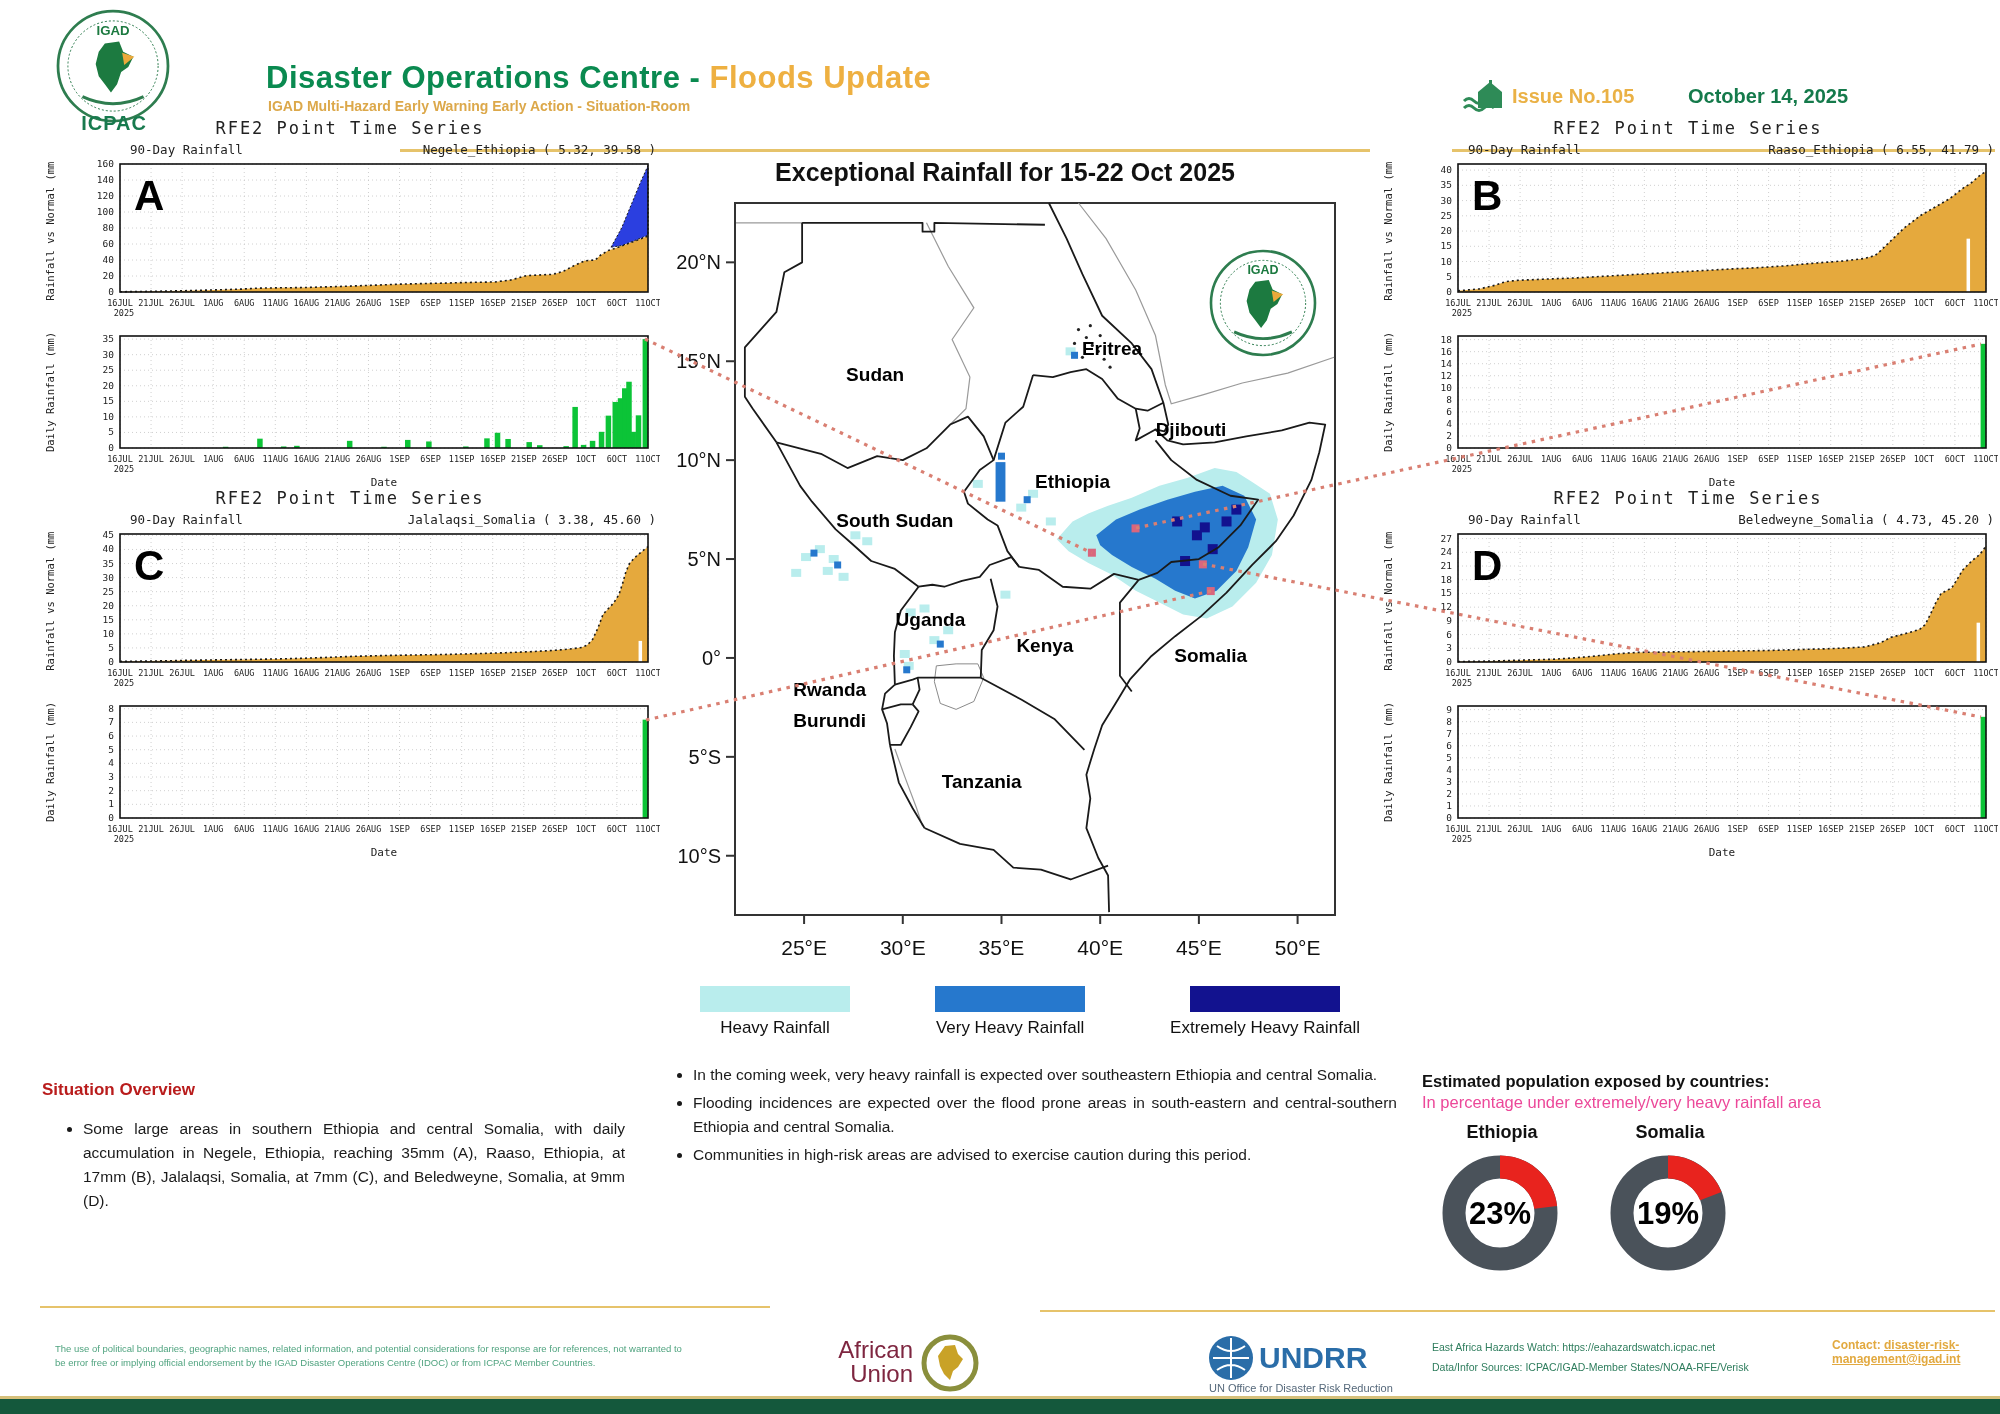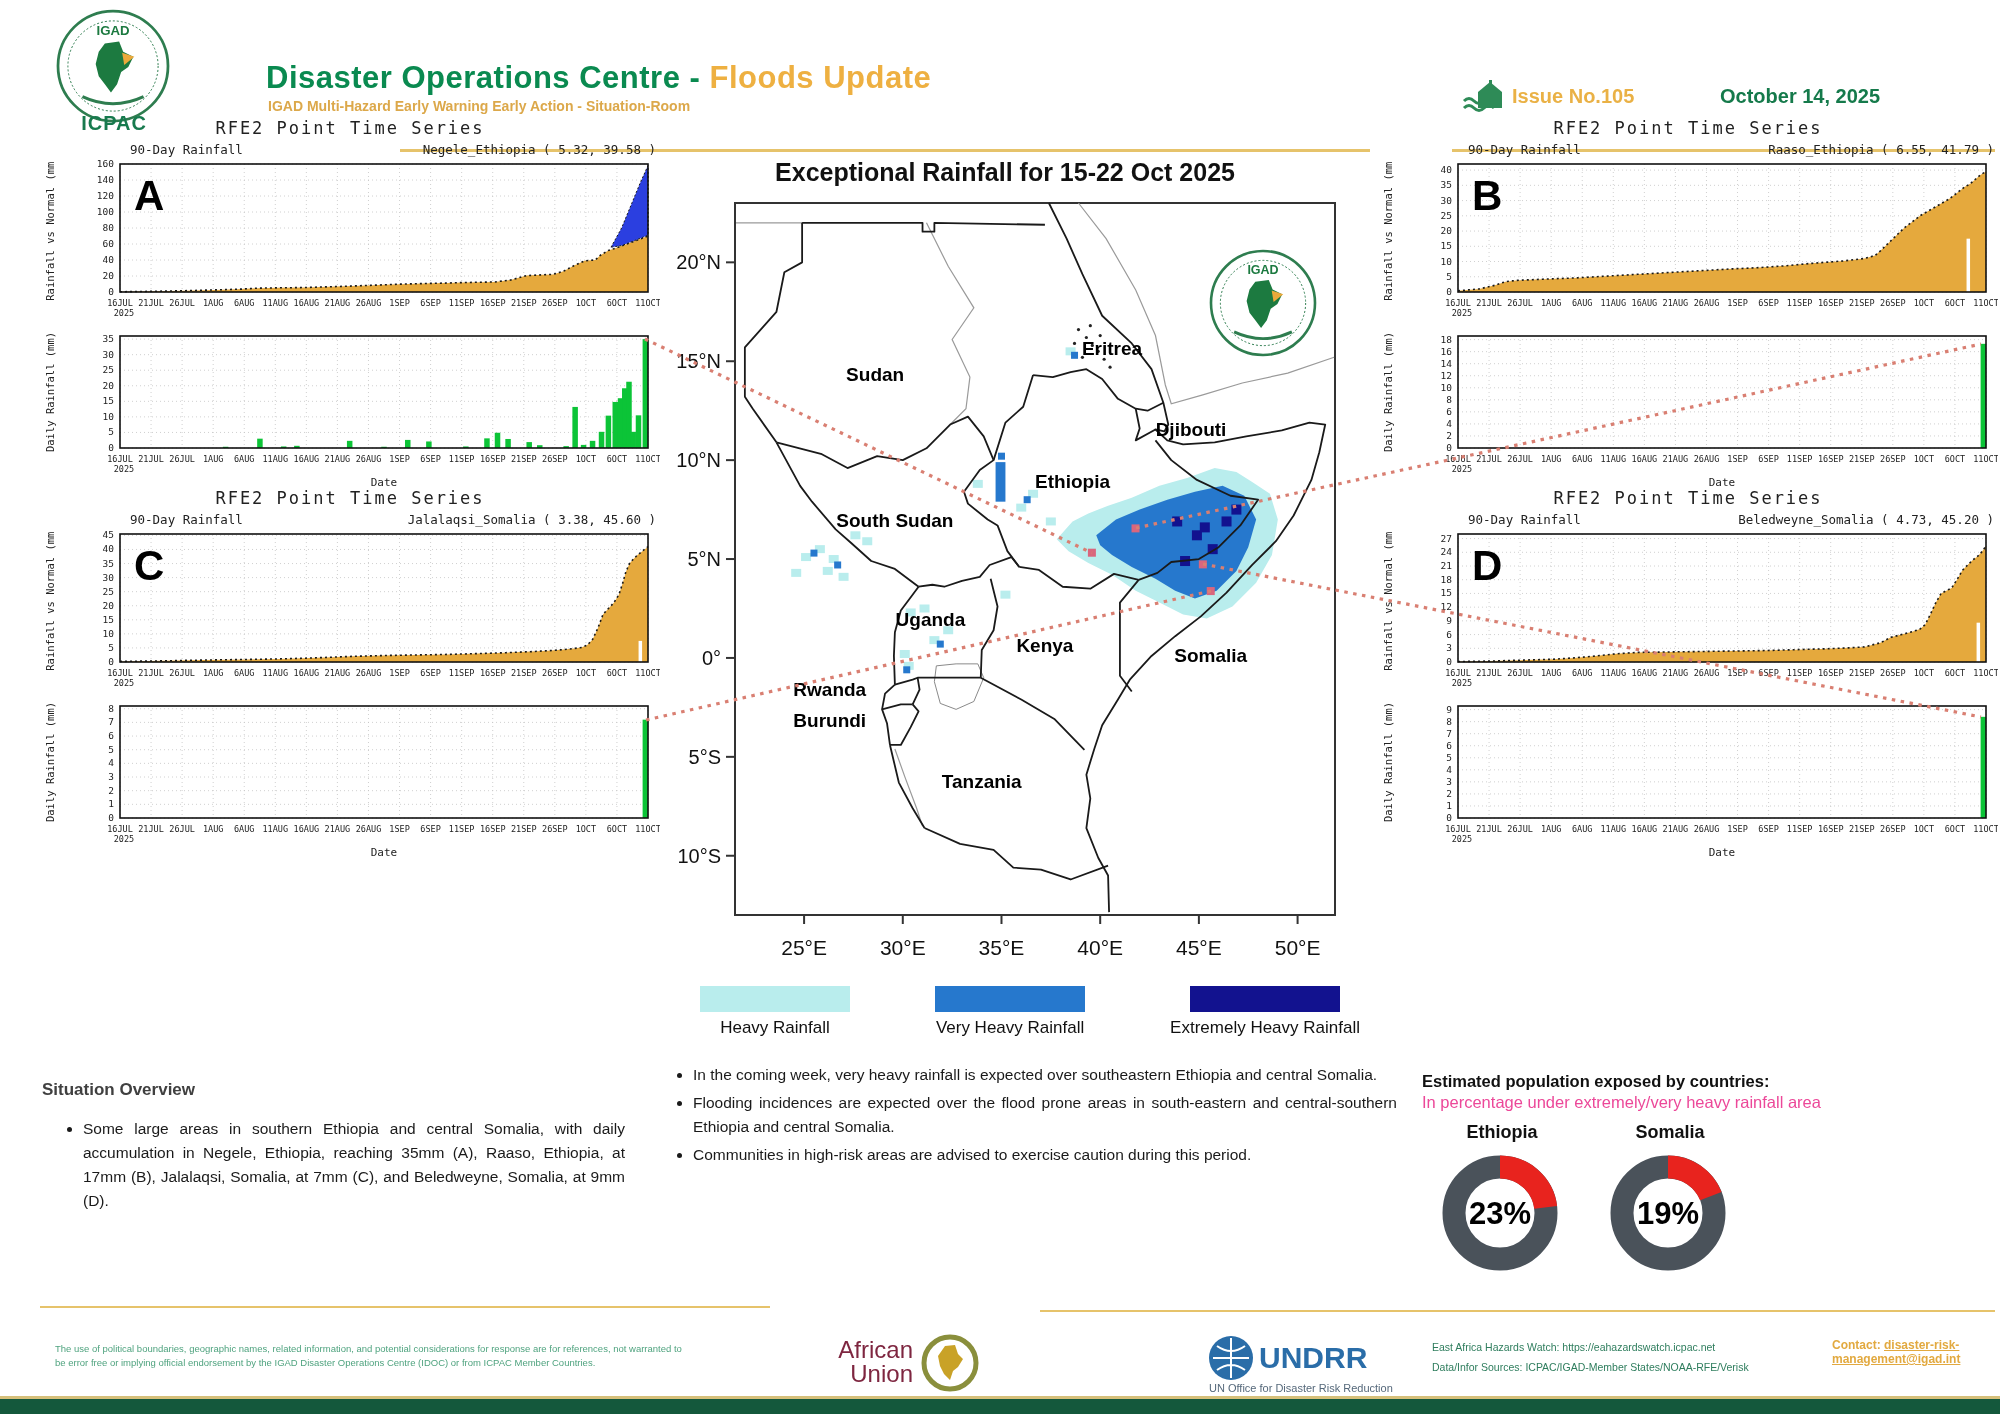--- a/index.html
+++ b/index.html
@@ -4,38 +4,38 @@
 <style>
   html,body{margin:0;padding:0;background:#ffffff;}
   #page{position:relative;width:2000px;height:1414px;background:#fff;font-family:"Liberation Sans",sans-serif;overflow:hidden;}
   .abs{position:absolute;}
   
   #main-title{left:266px;top:60px;font-size:31px;font-weight:bold;color:#0a8a50;letter-spacing:.5px;}
   #main-title .gold{color:#eeb041;}
   #subtitle{left:268px;top:98px;font-size:14px;font-weight:bold;color:#dca84a;}
   #icpac-label{left:58px;top:112px;width:112px;text-align:center;font-size:20px;font-weight:bold;color:#177a4e;letter-spacing:1px;}
   #issue-label{left:1512px;top:85px;font-size:20px;font-weight:bold;color:#eab145;}
-  #date-label{left:1688px;top:85px;font-size:20px;font-weight:bold;color:#157a4b;margin-left:32px;}
+  #date-label{left:1688px;top:85px;font-size:20px;font-weight:bold;color:#157a4b;}
   .goldline{background:#e6c36b;height:3px;}
   
   .chart-block{position:absolute;width:620px;}
   .cb-title{height:24px;text-align:center;font-size:17px;letter-spacing:2px;color:#222;font-family:"DejaVu Sans Mono",monospace;}
   .cb-sub{height:18px;position:relative;font-size:12.5px;color:#222;font-family:"DejaVu Sans Mono",monospace;}
   .cb-sub .l{position:absolute;left:90px;}
   .cb-sub .r{position:absolute;right:4px;}
   svg{display:block;}
   
   #map-title{left:665px;top:158px;width:680px;text-align:center;font-size:25px;font-weight:bold;color:#111;}
   #legend{left:700px;top:986px;width:660px;display:flex;justify-content:space-between;}
   .legend-item{text-align:center;}
   .legend-swatch{width:150px;height:26px;margin:0 auto;}
   .legend-label{margin-top:6px;font-size:17px;color:#111;}
   
   #overview{left:42px;top:1080px;width:600px;}
-  #overview h3{margin:0 0 16px 0;font-size:17px;color:#404040;}
+  #overview h3{margin:0 0 16px 0;font-size:17px;color:#b91c1c;}
   #advisory{left:652px;top:1046px;width:762px;}
   #advisory h3{margin:0 0 4px 0;font-size:17px;color:#111;}
   .bullets{margin:17px;padding-left:24px;}
   .bullets li{font-size:15.5px;line-height:1.55;color:#1a1a1a;text-align:justify;margin-bottom:4px;}
   #exposure{left:1422px;top:1072px;width:575px;}
   #exposure .h1{font-size:16.5px;font-weight:bold;color:#111;}
   #exposure .h2{font-size:16.5px;color:#ec4899;margin-top:2px;}
   #donut-row{display:flex;gap:28px;margin-top:10px;margin-left:10px;}
   .donut-item{text-align:center;width:140px;}
   .donut-country{font-size:18px;font-weight:bold;color:#111;margin-bottom:2px;}

